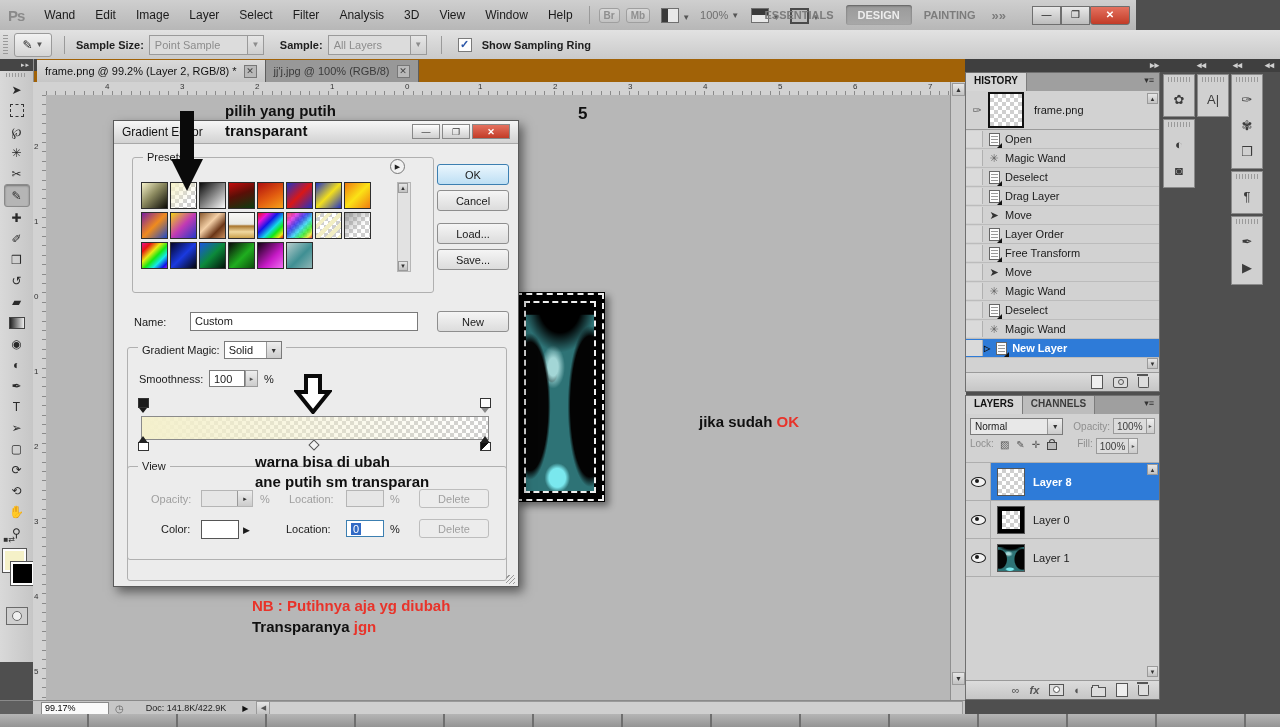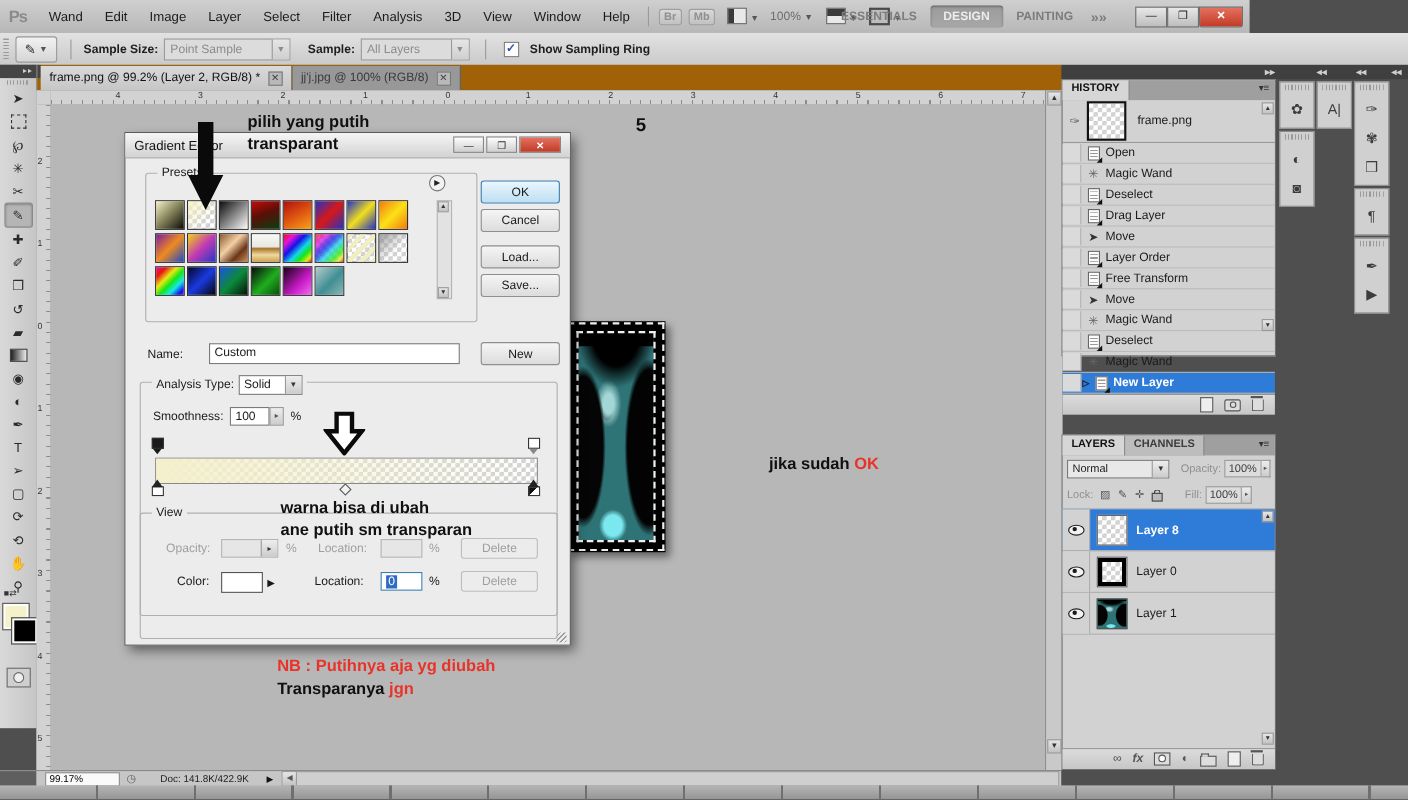--- a/index.html
+++ b/index.html
@@ -424,21 +424,21 @@
     <div class="win-btn" style="left:323px;top:69px;">Cancel</div>
     <div class="win-btn" style="left:323px;top:102px;">Load...</div>
     <div class="win-btn" style="left:323px;top:128px;">Save...</div>
 
     <span class="abs" style="left:20px;top:195px;">Name:</span>
     <span class="txt-field" style="left:76px;top:191px;width:228px;height:19px;">Custom</span>
     <div class="win-btn" style="left:323px;top:190px;">New</div>
 
     <div class="fs" style="left:13px;top:226px;width:378px;height:232px;">
       <span class="legend" style="display:flex;align-items:center;gap:4px;">
-        <span>Analysis Type:</span>
+        <span>Gradient Magic:</span>
         <span class="combo" style="position:relative;width:58px;height:18px;">
             <span>Solid</span>
             <span class="dbtn">▼</span>
           </span>
       </span>
     </div>
     <span class="abs" style="left:25px;top:252px;">Smoothness:</span>
     <span class="txt-field" style="left:95px;top:249px;width:36px;height:17px;">100</span>
     <span class="spin" style="left:131px;top:249px;">▸</span>
     <span class="abs" style="left:150px;top:252px;">%</span>
@@ -557,21 +557,21 @@
     <span>ane putih sm transparan</span>
   </div>
   <div class="anno" style="left:699px;top:412px;z-index:20;">
     <span>jika sudah </span><span class="red">OK</span>
   </div>
   <div class="anno anno-red" style="left:252px;top:596px;">NB : Putihnya aja yg diubah</div>
   <div class="anno" style="left:252px;top:617px;">
     <span>Transparanya </span><span class="red">jgn</span>
   </div>
 
-  <div class="panel" id="history-panel" style="top:72px;height:252px;">
+  <div class="panel" id="history-panel" style="top:72px;height:320px;">
     <div class="panel-tabs">
       <span class="panel-tab active">HISTORY</span>
       <span class="panel-menu">▾≡</span>
     </div>
     <div id="hist-snapshot">
       <span class="glyph-ic" style="width:22px;text-align:center;">✑</span>
       <span class="thumb checker"></span>
       <span>frame.png</span>
     </div>
     <div id="history-list">
@@ -678,21 +678,21 @@
     </div>
     <div style="height:24px;display:flex;align-items:center;padding:0 4px;flex-shrink:0;">
       <span class="combo" style="position:relative;width:100px;height:17px;background:#e8e8e8;">
           <span style="font-size:10px;">Normal</span>
           <span class="dbtn">▼</span>
         </span>
       <span class="lp-label" style="margin-left:10px;">Opacity:</span>
       <span class="lp-box" style="margin-left:3px;">100%</span>
         <span class="lp-spin">▸</span>
     </div>
-    <div style="height:24px;display:flex;align-items:center;padding:0 4px;flex-shrink:0;border-bottom:1px solid #aeaeae;">
+    <div style="height:24px;display:flex;align-items:flex-start;padding:0 4px;flex-shrink:0;border-bottom:1px solid #aeaeae;">
       <span class="lp-label">Lock:</span>
       <span id="lock-icons" style="display:flex;gap:7px;margin-left:6px;align-items:center;">
           <span style="font-size:10px;color:#555;">▨</span>
           <span style="font-size:10px;color:#555;">✎</span>
           <span style="font-size:10px;color:#555;">✛</span>
           <span class="mini-lock"></span>
         </span>
       <span class="lp-label" style="margin-left:20px;">Fill:</span>
       <span class="lp-box" style="margin-left:3px;">100%</span>
         <span class="lp-spin">▸</span>

